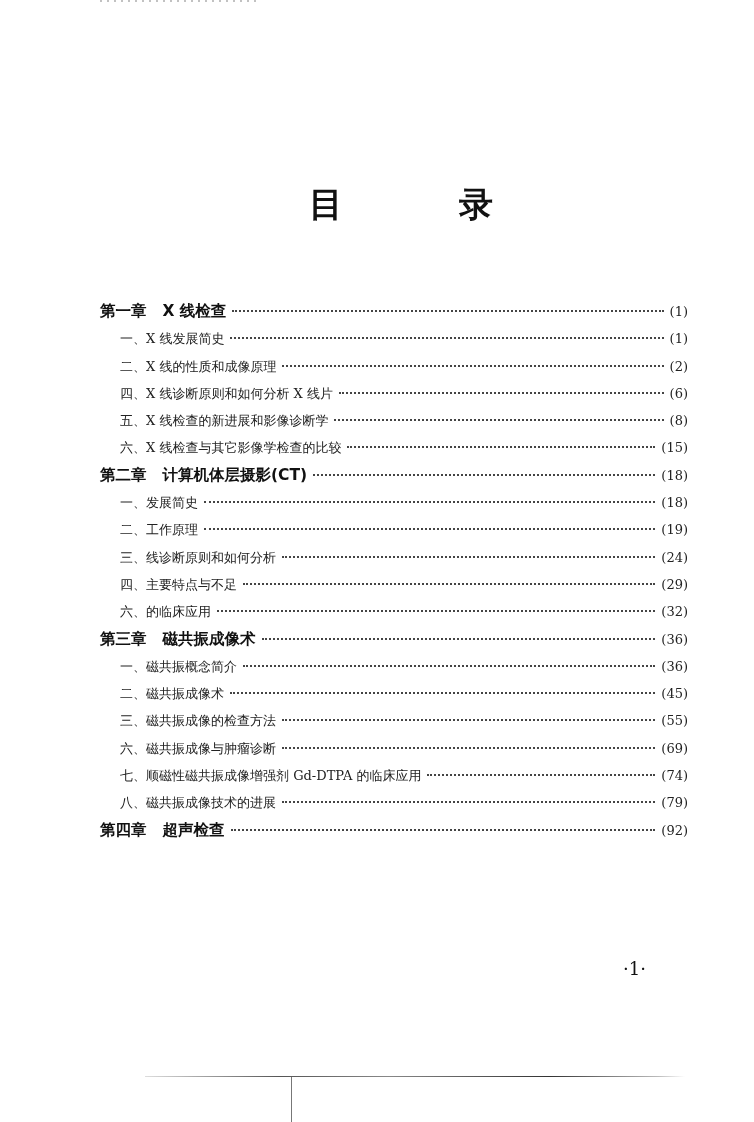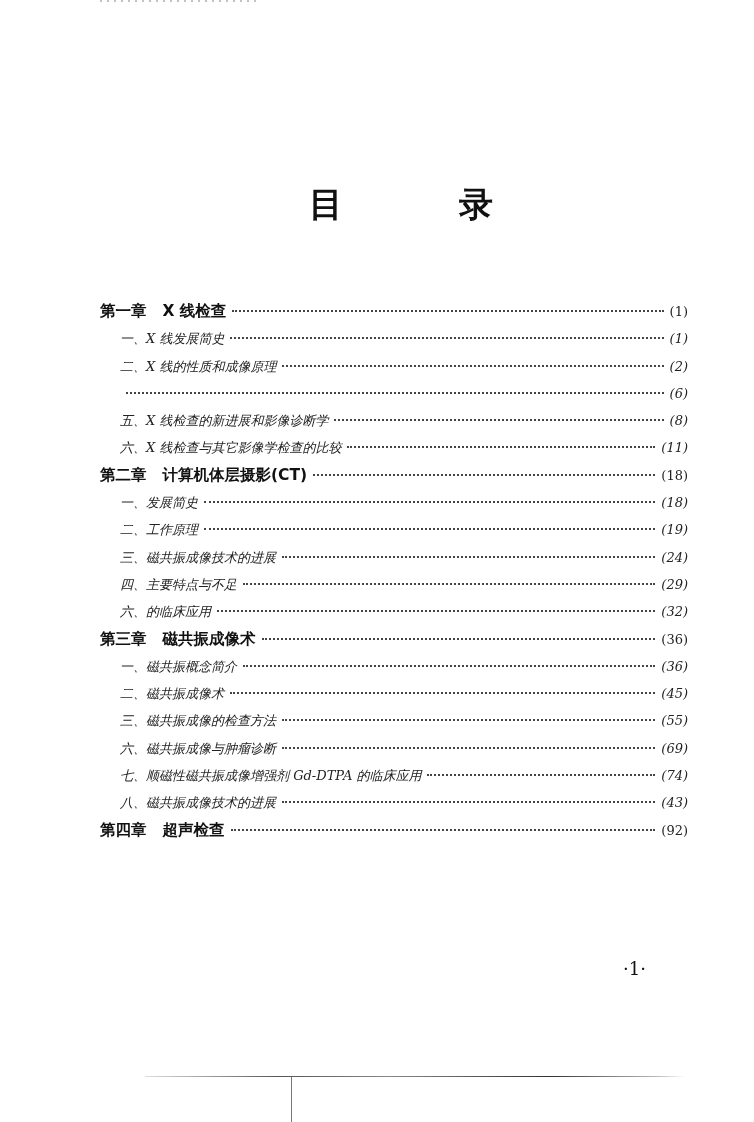--- a/index.html
+++ b/index.html
@@ -6,21 +6,21 @@
     body { width: 754px; height: 1122px; position: relative; overflow: hidden;
            font-family: "DejaVu Serif", "Liberation Serif", serif; color: #111; }
     .top-noise { position: absolute; top: 0; left: 100px; width: 160px; height: 2px;
                  background: repeating-linear-gradient(90deg, #999 0 2px, transparent 2px 7px); opacity: .6; }
     .title { position: absolute; top: 182px; left: 0; width: 754px; text-align: center;
              font-family: "DejaVu Sans", "Liberation Sans", sans-serif; font-weight: bold;
              font-size: 34px; letter-spacing: 52px; padding-left: 52px; box-sizing: border-box; margin-left: 24px; }
     .toc { position: absolute; top: 298px; left: 100px; width: 588px; }
     .row { display: flex; align-items: baseline; height: 27.3px; line-height: 27.3px; }
     .row.chapter { font-family: "DejaVu Sans", "Liberation Sans", sans-serif; font-weight: bold; font-size: 15.5px; }
-    .row.section { font-size: 13px; padding-left: 20px; color: #222; font-style: italic; }
+    .row.section { font-size: 13px; padding-left: 20px; color: #222; }
     .row .label { white-space: nowrap; }
     .row.chapter .label .ch-num { margin-right: 16px; }
     .leader { flex: 1; border-bottom: 2px dotted #444; margin: 0 6px; transform: translateY(-4px); height: 0; }
     .page { white-space: nowrap; font-family: "DejaVu Serif", "Liberation Serif", serif; font-weight: normal; font-size: 13px; color: #222; }
     .folio { position: absolute; top: 958px; left: 623px; font-size: 18px; font-family: "DejaVu Serif", "Liberation Serif", serif; }
     .bottom-line { position: absolute; top: 1076px; left: 145px; width: 540px; height: 1px;
                    background: linear-gradient(90deg, #ddd, #555 25%, #888 45%, #333 75%, #bbb 95%, #fff); }
     .bottom-tick { position: absolute; top: 1077px; left: 291px; width: 1px; height: 45px; background: #777; }
   </style>
 </head>
@@ -41,51 +41,52 @@
       <span class="label">一、X 线发展简史</span>
       <span class="leader"></span>
       <span class="page">(1)</span>
     </div>
   <div class="row section">
       <span class="label">二、X 线的性质和成像原理</span>
       <span class="leader"></span>
       <span class="page">(2)</span>
     </div>
   <div class="row section">
+      <span class="label">四、X 线诊断原则和如何分析 X 线片</span>
       <span class="leader"></span>
       <span class="page">(6)</span>
     </div>
   <div class="row section">
       <span class="label">五、X 线检查的新进展和影像诊断学</span>
       <span class="leader"></span>
       <span class="page">(8)</span>
     </div>
   <div class="row section">
       <span class="label">六、X 线检查与其它影像学检查的比较</span>
       <span class="leader"></span>
-      <span class="page">(11)</span>
+      <span class="page">(15)</span>
     </div>
 
   <div class="row chapter">
     <span class="label"><span class="ch-num">第二章</span><span>计算机体层摄影(CT)</span></span>
     <span class="leader"></span>
     <span class="page">(18)</span>
   </div>
   <div class="row section">
       <span class="label">一、发展简史</span>
       <span class="leader"></span>
       <span class="page">(18)</span>
     </div>
   <div class="row section">
       <span class="label">二、工作原理</span>
       <span class="leader"></span>
       <span class="page">(19)</span>
     </div>
   <div class="row section">
-      <span class="label">三、磁共振成像技术的进展</span>
+      <span class="label">三、线诊断原则和如何分析</span>
       <span class="leader"></span>
       <span class="page">(24)</span>
     </div>
   <div class="row section">
       <span class="label">四、主要特点与不足</span>
       <span class="leader"></span>
       <span class="page">(29)</span>
     </div>
   <div class="row section">
       <span class="label">六、的临床应用</span>
@@ -119,21 +120,21 @@
       <span class="page">(69)</span>
     </div>
   <div class="row section">
       <span class="label">七、顺磁性磁共振成像增强剂 Gd-DTPA 的临床应用</span>
       <span class="leader"></span>
       <span class="page">(74)</span>
     </div>
   <div class="row section">
       <span class="label">八、磁共振成像技术的进展</span>
       <span class="leader"></span>
-      <span class="page">(43)</span>
+      <span class="page">(79)</span>
     </div>
 
   <div class="row chapter">
     <span class="label"><span class="ch-num">第四章</span><span>超声检查</span></span>
     <span class="leader"></span>
     <span class="page">(92)</span>
   </div>
 </div>
 
 <div class="folio">·1·</div>

